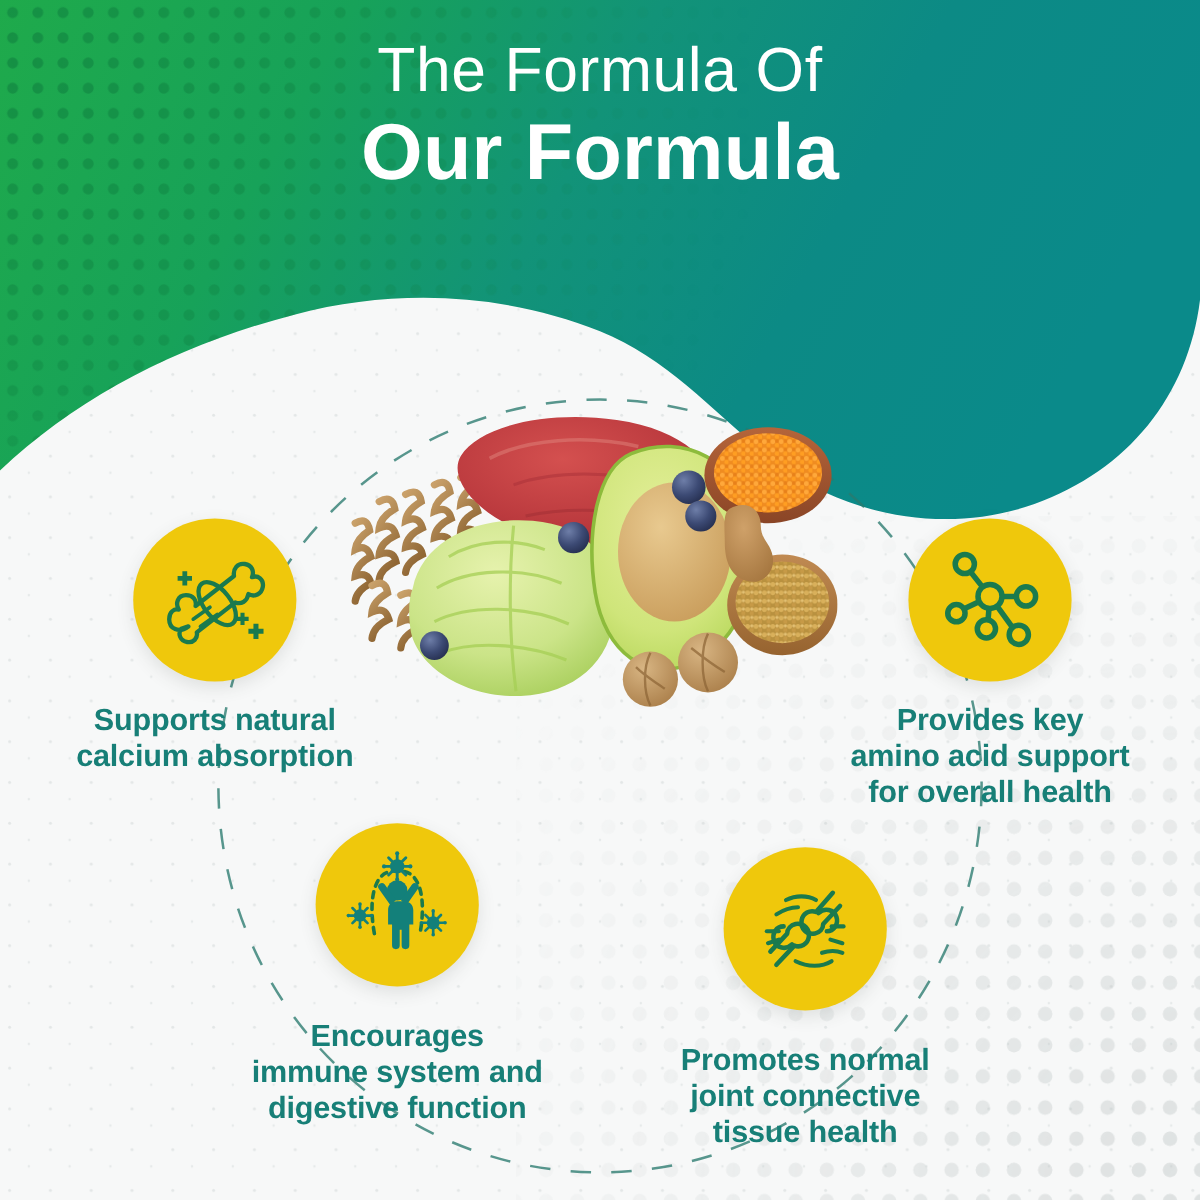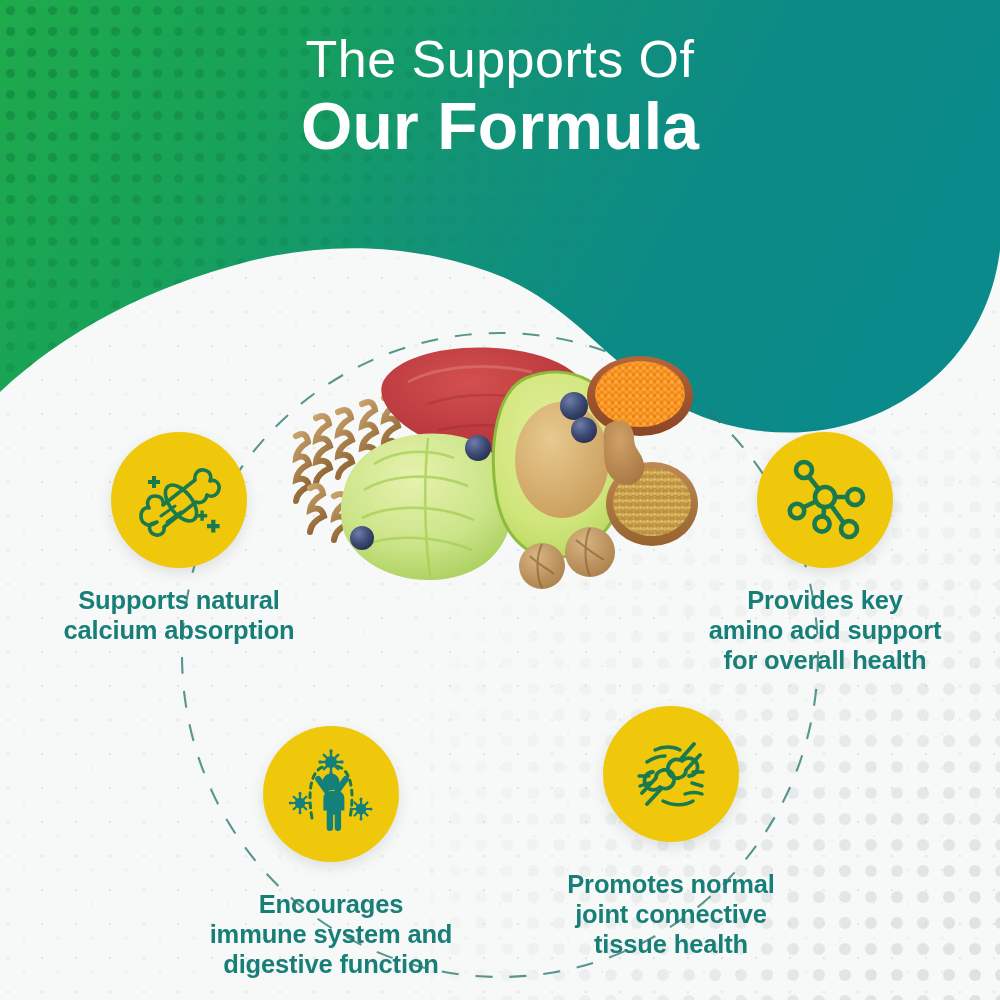--- a/index.html
+++ b/index.html
@@ -90,21 +90,21 @@
     color: #177f77;
     font-size: 25.5px;
     font-weight: 700;
     line-height: 1.17;
     letter-spacing: -0.15px;
     white-space: pre-line;
   }
 
   #benefit-calcium { left: 10px;  top: 432px; width: 338px; }
   #benefit-amino   { left: 660px; top: 432px; width: 330px; }
-  #benefit-immune  { left: 168px; top: 726px; width: 326px; text-align: center; }
+  #benefit-immune  { left: 168px; top: 686px; width: 326px; text-align: center; }
   #benefit-joint   { left: 508px; top: 706px; width: 326px; text-align: center; }
 
   #benefit-calcium .benefit-label { margin-top: 18px; }
   #benefit-amino   .benefit-label { margin-top: 18px; }
   #benefit-immune  .benefit-label { margin-top: 28px; }
   #benefit-joint   .benefit-label { margin-top: 28px; }
 </style>
 </head>
 <body>
 
@@ -173,21 +173,21 @@
       <rect x="0" y="0" width="1000" height="460" fill="url(#gradHeader)"></rect>
       <g mask="url(#maskTL)">
         <rect x="0" y="0" width="1000" height="460" fill="url(#dotsGreen)"></rect>
       </g>
     </g>
 
     <ellipse cx="500" cy="655" rx="318" ry="322" fill="none" stroke="#2a7a6e" stroke-width="2.1" stroke-dasharray="17 17" opacity="0.78"></ellipse>
   </svg>
 
   <div class="title-block">
-    <span class="title-line1">The Supports Of</span>
+    <span class="title-line1">The Formula Of</span>
     <span class="title-line2">Our Formula</span>
   </div>
 
   <svg class="food-photo" viewBox="0 0 420 252" xmlns="http://www.w3.org/2000/svg" aria-hidden="true">
     <defs>
       <radialGradient id="gAvoFlesh" cx="0.42" cy="0.35" r="0.8">
         <stop offset="0%" stop-color="#e4ef9a"></stop>
         <stop offset="60%" stop-color="#cfe57a"></stop>
         <stop offset="100%" stop-color="#aed14f"></stop>
       </radialGradient>

